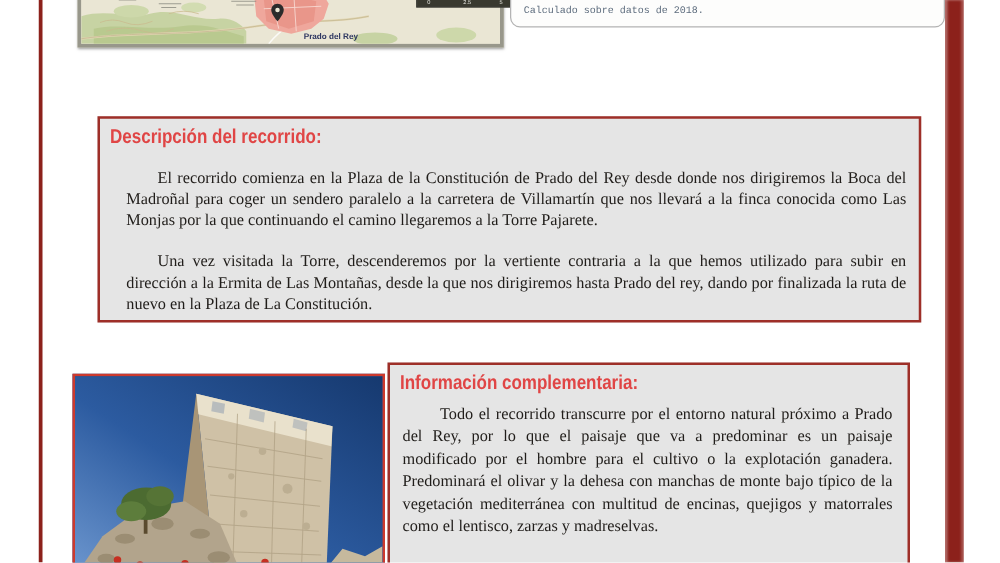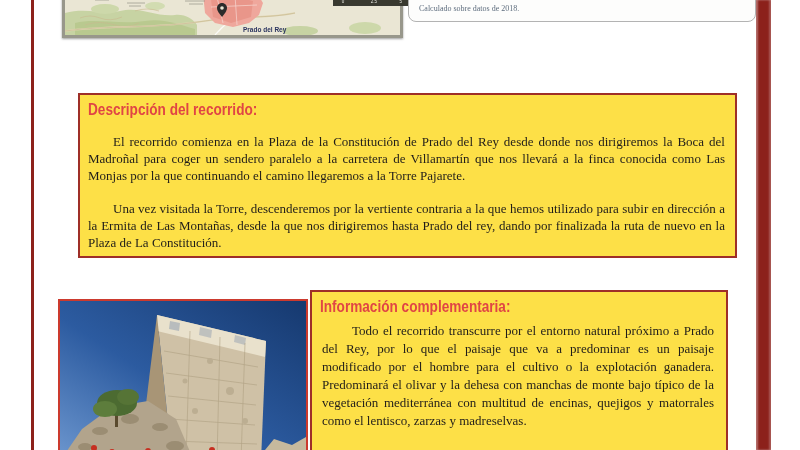--- a/index.html
+++ b/index.html
@@ -30,34 +30,34 @@
     position:absolute;top:1px;font-family:"Liberation Sans",sans-serif;
     font-size:4.5px;color:#e8e8e2;
   }
 
   .note-box{
     position:absolute;left:408px;top:-20px;width:348px;height:42px;
     border:1px solid #b3b3b3;border-radius:8px;background:#fdfdfc;box-sizing:border-box;
   }
   .note-box .note-text{
     position:absolute;left:10px;top:23px;
-    font-family:Liberation Serif, serif;font-size:8px;color:#5e6d7e;
-  }
-
-  
-  .red-box{position:absolute;border:2px solid #9e2f28;background:#fde047;box-sizing:border-box;}
+    font-family:Liberation Mono, monospace;font-size:8px;color:#5e6d7e;
+  }
+
+  
+  .red-box{position:absolute;border:2px solid #9e2f28;background:#e5e5e5;box-sizing:border-box;}
   .desc-box{left:78px;top:93px;width:659px;height:165px;}
   .info-box{left:310px;top:290px;width:418px;height:175px;}
 
   .box-title{
     display:inline-block;margin:6px 0 0 8px;
     font-family:"Liberation Sans",sans-serif;font-weight:700;font-size:16px;
     color:#e04545;transform:scaleX(.85);transform-origin:left center;white-space:nowrap;
   }
-  .box-body{margin:14px 10px 0 8px;}
+  .box-body{margin:14px 10px 0 21px;}
   .info-box .box-body{margin:6px 12px 0 10px;}
   .box-body p{
     margin:0 0 16px 0;font-size:13px;line-height:17px;color:#201d1a;
     text-align:justify;text-indent:25px;
   }
   .info-box .box-body p{line-height:18px;text-indent:30px;margin-bottom:13px;}
 
   
   .photo{
     position:absolute;left:58px;top:299px;width:246px;height:160px;

